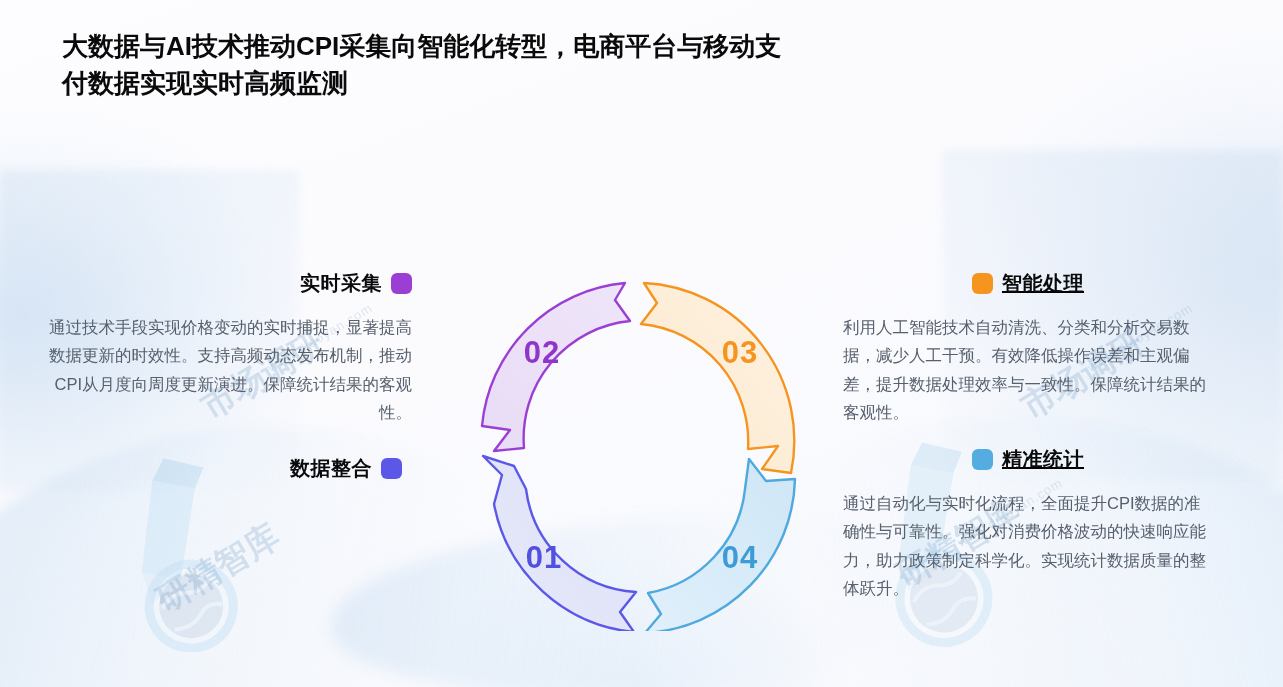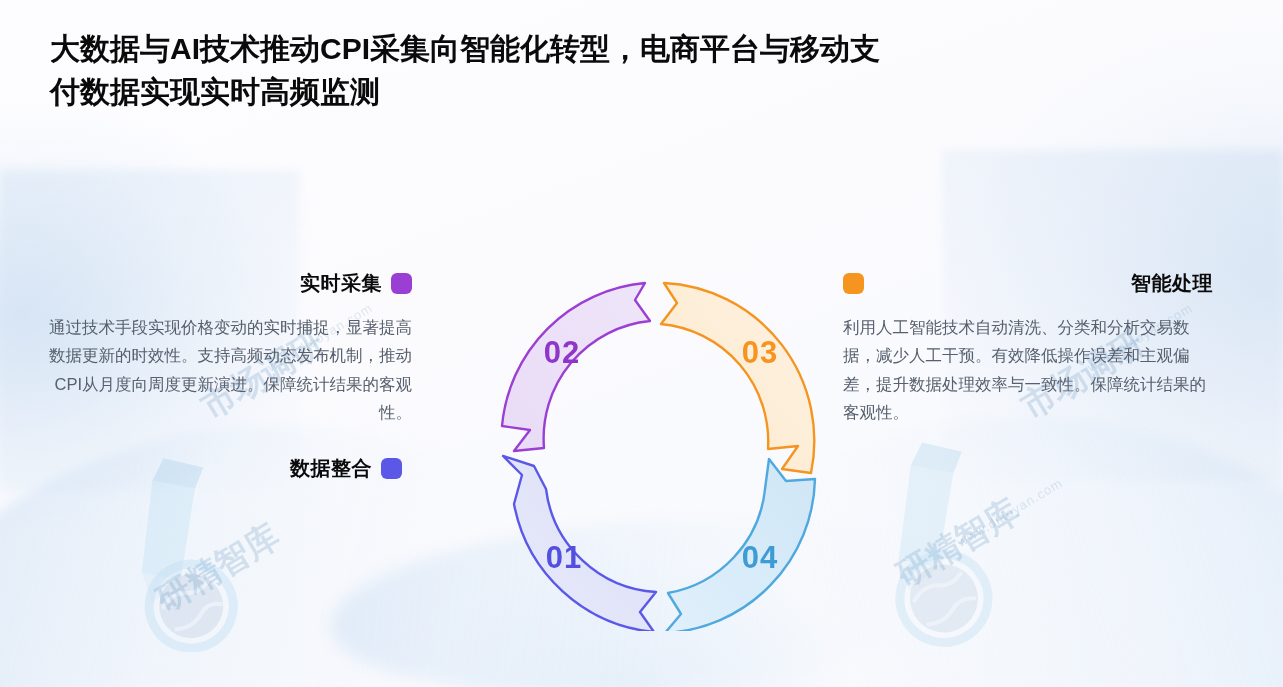--- a/index.html
+++ b/index.html
@@ -75,24 +75,24 @@
     left: 0; top: 170px;
     width: 300px; height: 320px;
     background: linear-gradient(140deg, rgba(202,221,241,0.38), rgba(255,255,255,0));
     filter: blur(4px);
     pointer-events: none;
   }
 
   
   .title {
     position: absolute;
-    left: 50px;
+    left: 62px;
     top: 28px;
     width: 1190px;
-    font-size: 30px;
+    font-size: 26px;
     line-height: 1.42;
     font-weight: 700;
     color: #0a0a0a;
     letter-spacing: 0px;
     white-space: pre-wrap;
   }
 
   
   .wm {
     position: absolute;
@@ -120,21 +120,21 @@
   .block {
     position: absolute;
     width: 370px;
   }
   .block-head {
     display: flex;
     align-items: center;
     gap: 9px;
     margin-bottom: 16px;
   }
-  .block.right .block-head { justify-content: space-between; }
+  .block.right .block-head { justify-content: center; text-decoration: underline; }
   .block.left  .block-head { justify-content: flex-end; }
 
   .dot {
     width: 21px;
     height: 21px;
     border-radius: 6px;
     flex: 0 0 auto;
   }
   .block-title {
     font-size: 20px;
@@ -153,21 +153,21 @@
 
   
   #block-1 { left: 42px;  top: 270px; }
   #block-2 { left: 32px;  top: 455px; }
   #block-3 { left: 843px; top: 270px; }
   #block-4 { left: 843px; top: 446px; }
 
   
   #ring {
     position: absolute;
-    left: 472px;
+    left: 452px;
     top: 251px;
     width: 380px;
     height: 380px;
   }
   #ring svg { display: block; }
 
   .seg-num {
     font-family: "Liberation Sans", "DejaVu Sans", sans-serif;
     font-size: 31px;
     font-weight: 700;
@@ -236,20 +236,27 @@
   </div>
 
   <div class="block right" id="block-3">
     <div class="block-head">
       <span class="dot" style="background:#F5941F;"></span>
       <span class="block-title">智能处理</span>
     </div>
     <div class="block-body">利用人工智能技术自动清洗、分类和分析交易数据，减少人工干预。有效降低操作误差和主观偏差，提升数据处理效率与一致性。保障统计结果的客观性。</div>
   </div>
 
+  <div class="block right" id="block-4">
+    <div class="block-head">
+      <span class="dot" style="background:#54ACE0;"></span>
+      <span class="block-title">精准统计</span>
+    </div>
+    <div class="block-body">通过自动化与实时化流程，全面提升CPI数据的准确性与可靠性。强化对消费价格波动的快速响应能力，助力政策制定科学化。实现统计数据质量的整体跃升。</div>
+  </div>
 
   <div id="ring">
     <svg width="380" height="380" viewBox="0 0 380 380">
       <defs>
         <linearGradient id="g02" x1="0" y1="1" x2="1" y2="0">
           <stop offset="0%" stop-color="#e8dcf6"></stop>
           <stop offset="100%" stop-color="#efe5f9"></stop>
         </linearGradient>
         <linearGradient id="g03" x1="0" y1="1" x2="1" y2="0">
           <stop offset="0%" stop-color="#fde9ce"></stop>

